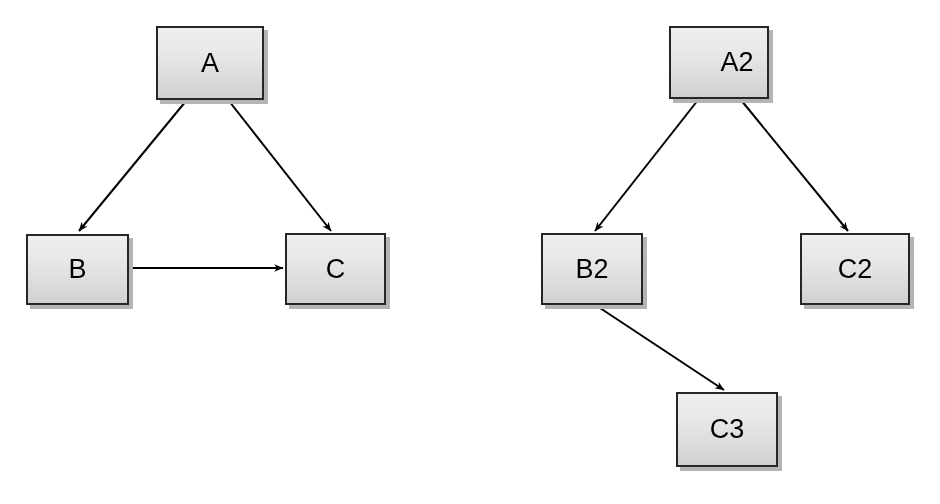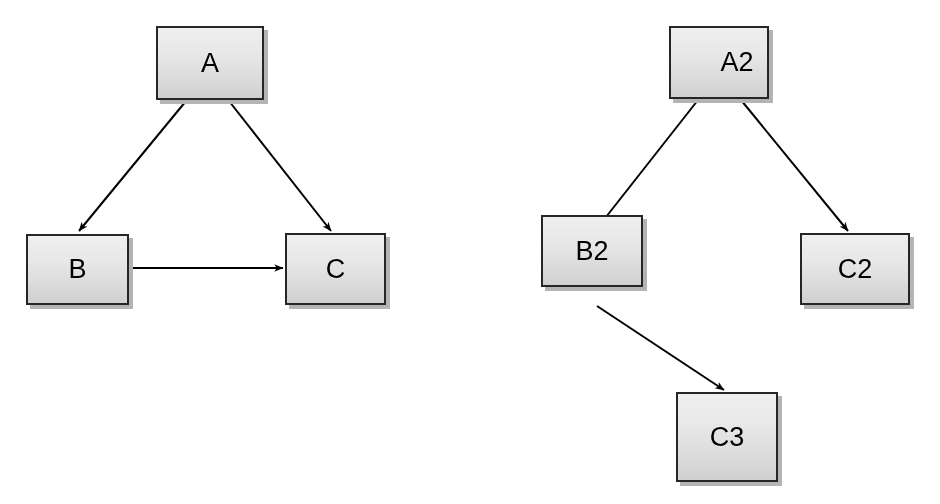--- a/index.html
+++ b/index.html
@@ -69,24 +69,24 @@
       </div>
       <div class="node" style="left: 26px; top: 234px; width: 103px; height: 71px;">
         <span class="node-label">B</span>
       </div>
       <div class="node" style="left: 285px; top: 233px; width: 101px; height: 72px;">
         <span class="node-label">C</span>
       </div>
       <div class="node" style="left: 669px; top: 26px; width: 100px; height: 73px; padding-left: 36px;">
         <span class="node-label">A2</span>
       </div>
-      <div class="node" style="left: 541px; top: 215px; width: 102px; height: 72px;">
+      <div class="node" style="left: 541px; top: 233px; width: 102px; height: 72px;">
         <span class="node-label">B2</span>
       </div>
       <div class="node" style="left: 800px; top: 233px; width: 110px; height: 72px;">
         <span class="node-label">C2</span>
       </div>
-      <div class="node" style="left: 676px; top: 392px; width: 102px; height: 90px;">
+      <div class="node" style="left: 676px; top: 392px; width: 102px; height: 75px;">
         <span class="node-label">C3</span>
       </div>
     </div>
 
 </div>
 
 </body></html>

